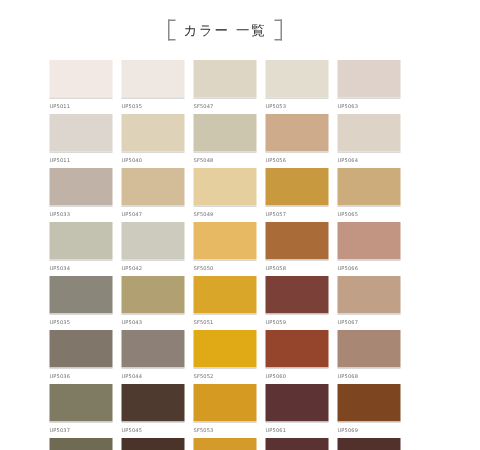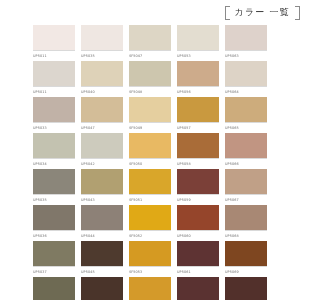--- a/index.html
+++ b/index.html
@@ -18,24 +18,24 @@
     position: relative;
     width: 300px;
     height: 300px;
     background: #ffffff;
     box-sizing: border-box;
   }
 
   
   .title-wrap {
     width: 100%;
-    height: 25px;
+    height: 40px;
     display: flex;
     align-items: center;
-    justify-content: flex-end;
+    justify-content: center;
   }
   .title-bracket-l,
   .title-bracket-r {
     display: inline-block;
     width: 5px;
     height: 14px;
     box-sizing: border-box;
     color: #5b5b5b;
     font-size: 13px;
     line-height: 13px;

